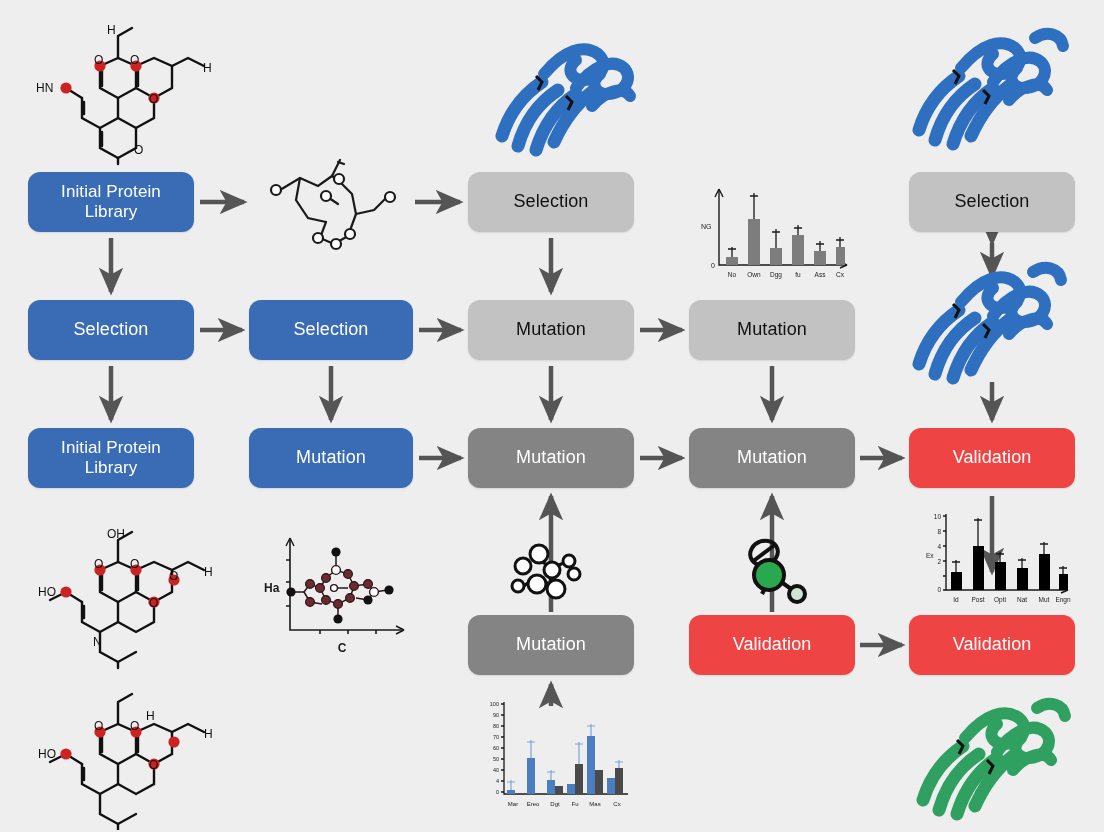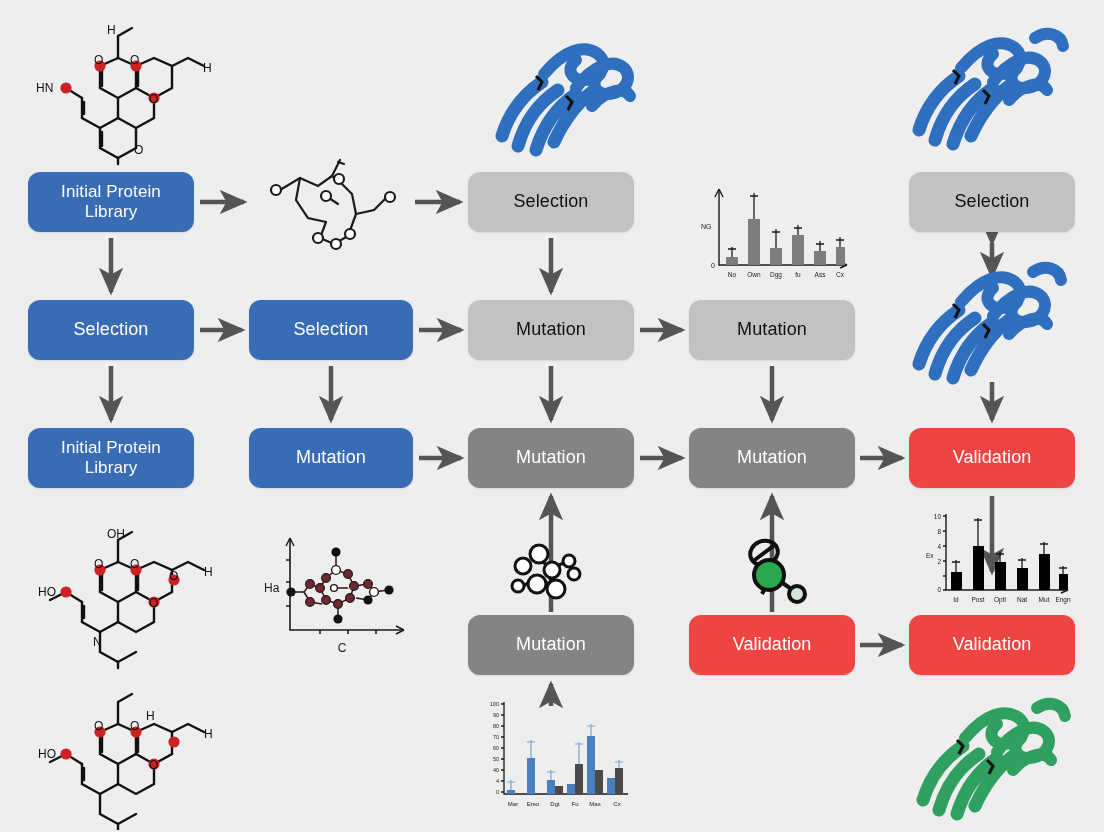--- a/index.html
+++ b/index.html
@@ -229,21 +229,21 @@
         <text x="16" y="74">HO</text>
         <text x="72" y="46">O</text>
         <text x="108" y="46">O</text>
         <text x="127" y="85">O</text>
         <text x="124" y="36">H</text>
         <text x="182" y="54">H</text>
       </g>
     </svg>
   </div>
 
-  <div class="fig" style="left:258px;top:530px;width:150px;height:125px;">
+  <div class="fig" style="left:258px;top:530px;width:150px;height:125px;font-weight:bold;">
     <svg width="150" height="125" viewBox="0 0 150 125">
       <g stroke="#1a1a1a" stroke-width="1.6" fill="none">
         <path d="M32 8 L32 100 L146 100"></path>
         <path d="M32 8 L28 16 M32 8 L36 16" fill="#1a1a1a" stroke-width="1.4"></path>
         <path d="M146 100 L138 96 M146 100 L138 104" stroke-width="1.4"></path>
         <path d="M28 30 L32 30 M28 52 L32 52 M28 76 L32 76"></path>
         <path d="M62 100 L62 104 M90 100 L90 104 M118 100 L118 104"></path>
       </g>
       <g stroke="#2a1416" stroke-width="1.5" fill="none">
         <path d="M68 48 L78 40 L90 44 L96 56 L92 68 L80 74 L68 70 L62 58 Z"></path>

